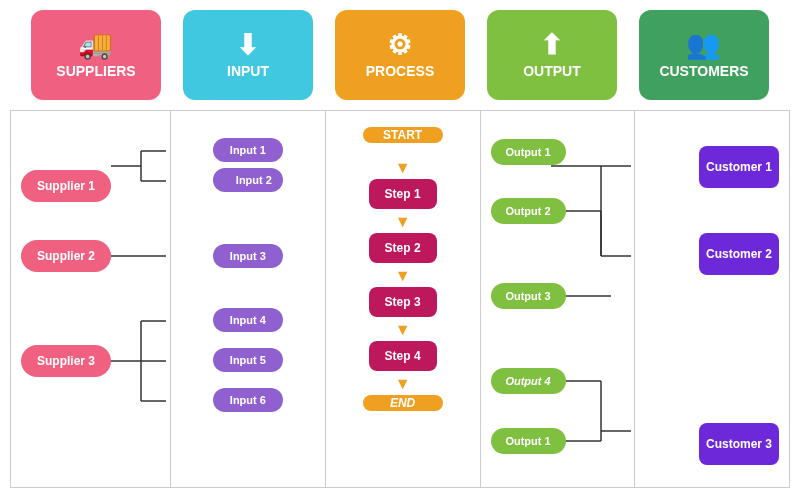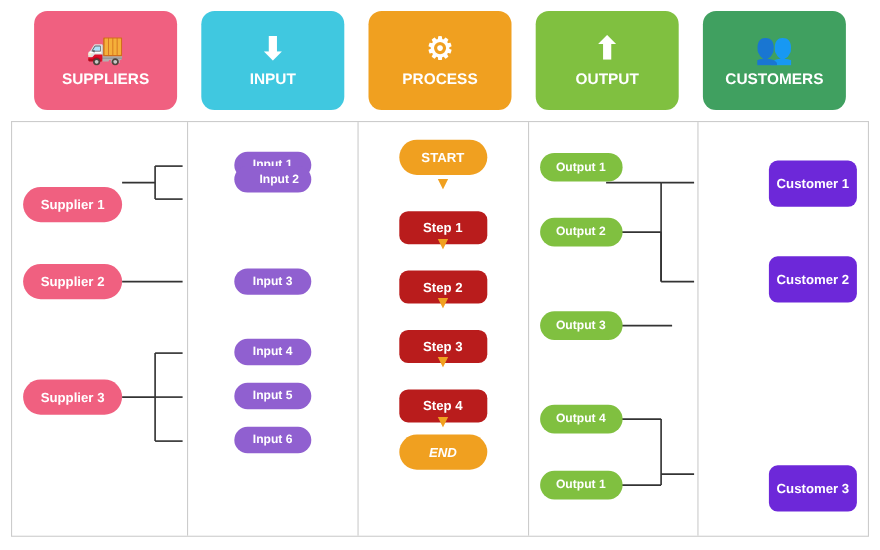--- a/index.html
+++ b/index.html
@@ -130,43 +130,42 @@
 
     
     .process-start, .process-end {
       position: absolute;
       background: #f0a020;
       border-radius: 20px;
       color: white;
       font-size: 12px;
       font-weight: bold;
       width: 80px;
-      height: 32px;
+      height: 16px;
       display: flex;
       align-items: center;
       justify-content: center;
       left: 50%;
       transform: translateX(-50%);
     }
 
     .process-step {
       position: absolute;
-      background: #b91c1c;
+      background: #be185d;
       border-radius: 8px;
       color: white;
       font-size: 12px;
       font-weight: bold;
-      width: 80px;
+      width: 68px;
       height: 30px;
       display: flex;
       align-items: center;
       justify-content: center;
       left: 50%;
       transform: translateX(-50%);
-      margin-top: 13px;
     }
 
     .arrow-down {
       position: absolute;
       left: 50%;
       transform: translateX(-50%);
       font-size: 16px;
       color: #f0a020;
     }
 
@@ -256,21 +255,21 @@
     </div>
     <div class="supplier-box" style="top:234px;">
       <span>Supplier 3</span>
     </div>
   </div>
 
   <div class="column" style="position:relative; min-width:110px;">
     <div class="input-box" style="top:27px; left:50%; transform:translateX(-50%);">
       <span>Input 1</span>
     </div>
-    <div class="input-box" style="top:40px; left:50%; transform:translateX(-50%);padding-left:12px;">
+    <div class="input-box" style="top:57px; left:50%; transform:translateX(-50%);padding-left:12px;">
       <span>Input 2</span>
     </div>
     <div class="input-box" style="top:133px; left:50%; transform:translateX(-50%);">
       <span>Input 3</span>
     </div>
     <div class="input-box" style="top:197px; left:50%; transform:translateX(-50%);">
       <span>Input 4</span>
     </div>
     <div class="input-box" style="top:237px; left:50%; transform:translateX(-50%);">
       <span>Input 5</span>
@@ -309,21 +308,21 @@
   <div class="column" style="position:relative; min-width:120px;">
     <div class="output-box" style="top:28px;">
       <span>Output 1</span>
     </div>
     <div class="output-box" style="top:87px;">
       <span>Output 2</span>
     </div>
     <div class="output-box" style="top:172px;">
       <span>Output 3</span>
     </div>
-    <div class="output-box" style="top:257px;">
+    <div class="output-box" style="top:257px;font-style:italic;">
       <span>Output 4</span>
     </div>
     <div class="output-box" style="top:317px;">
       <span>Output 1</span>
     </div>
   </div>
 
   <div class="column" style="position:relative; min-width:120px; border-right:none;">
     <div class="customer-box" style="top:35px;">
       <span>Customer 1</span>

